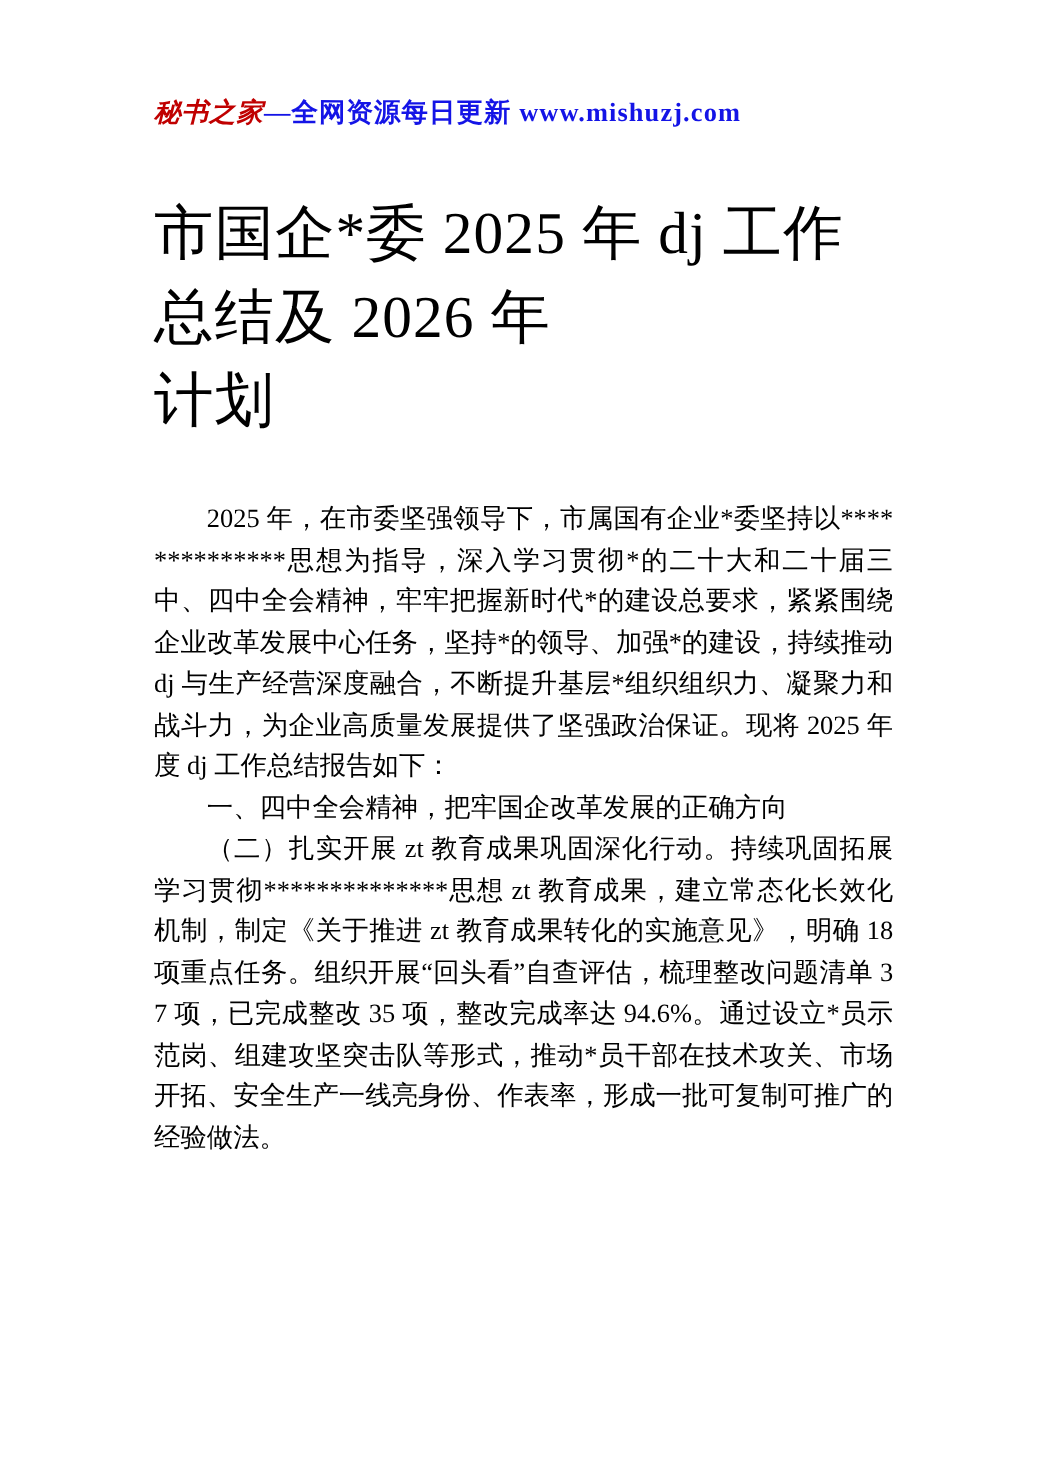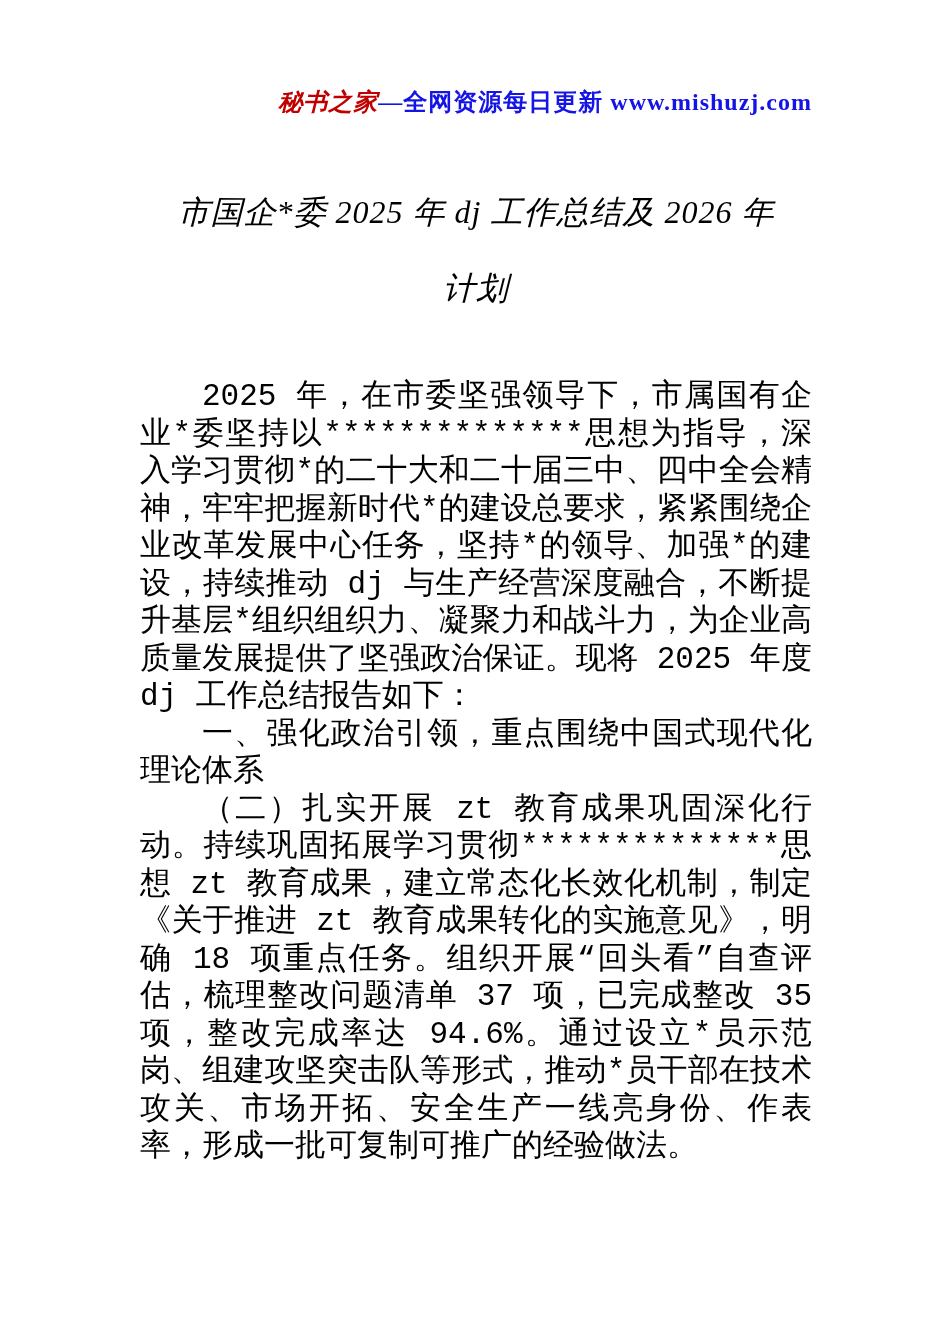--- a/index.html
+++ b/index.html
@@ -12,67 +12,65 @@
     height: 1344px;
     margin: 0 auto;
     background: #ffffff;
     box-sizing: border-box;
     padding: 86px 138px 40px 140px;
     font-family: "Liberation Serif", "DejaVu Serif", serif;
     color: #000000;
     overflow: hidden;
   }
   .site-header {
-    text-align: right;
+    text-align: left;
     font-size: 24px;
     font-weight: bold;
     letter-spacing: 1px;
     white-space: nowrap;
   }
   .site-header .brand {
     color: #c00000;
     font-style: italic;
   }
   .site-header .tagline {
     color: #1414e6;
     cursor: pointer;
   }
   .doc-title {
     margin: 56px 0 52px 0;
-    text-align: center;
-    font-size: 32px;
+    text-align: left;
+    font-size: 54px;
     font-weight: 400;
     line-height: 76px;
     letter-spacing: 1px;
-    font-style: italic;
   }
   .doc-body p {
     margin: 0;
-    font-size: 31px;
+    font-size: 24px;
     line-height: 37.5px;
     text-align: justify;
     text-justify: inter-ideograph;
     text-indent: 2em;
     word-break: break-all;
-    font-family: Liberation Mono, monospace;
   }
 </style>
 </head>
 <body>
 
 <div class="page">
 
   <div class="site-header">
     <span class="brand">秘书之家</span><span class="tagline">—全网资源每日更新 www.mishuzj.com</span>
   </div>
 
   <h1 class="doc-title">
     <span>市国企*委 2025 年 dj 工作总结及 2026 年</span><br>
     <span>计划</span>
   </h1>
 
   <div class="doc-body">
     <p>2025 年，在市委坚强领导下，市属国有企业*委坚持以**************思想为指导，深入学习贯彻*的二十大和二十届三中、四中全会精神，牢牢把握新时代*的建设总要求，紧紧围绕企业改革发展中心任务，坚持*的领导、加强*的建设，持续推动 dj 与生产经营深度融合，不断提升基层*组织组织力、凝聚力和战斗力，为企业高质量发展提供了坚强政治保证。现将 2025 年度 dj 工作总结报告如下：</p>
-    <p>一、强化政治引领，重点围绕中国式现代化理论体系</p>
+    <p>一、四中全会精神，把牢国企改革发展的正确方向</p>
     <p>（二）扎实开展 zt 教育成果巩固深化行动。持续巩固拓展学习贯彻**************思想 zt 教育成果，建立常态化长效化机制，制定《关于推进 zt 教育成果转化的实施意见》，明确 18 项重点任务。组织开展“回头看”自查评估，梳理整改问题清单 37 项，已完成整改 35 项，整改完成率达 94.6%。通过设立*员示范岗、组建攻坚突击队等形式，推动*员干部在技术攻关、市场开拓、安全生产一线亮身份、作表率，形成一批可复制可推广的经验做法。</p>
   </div>
 
 </div>
 
 </body></html>

